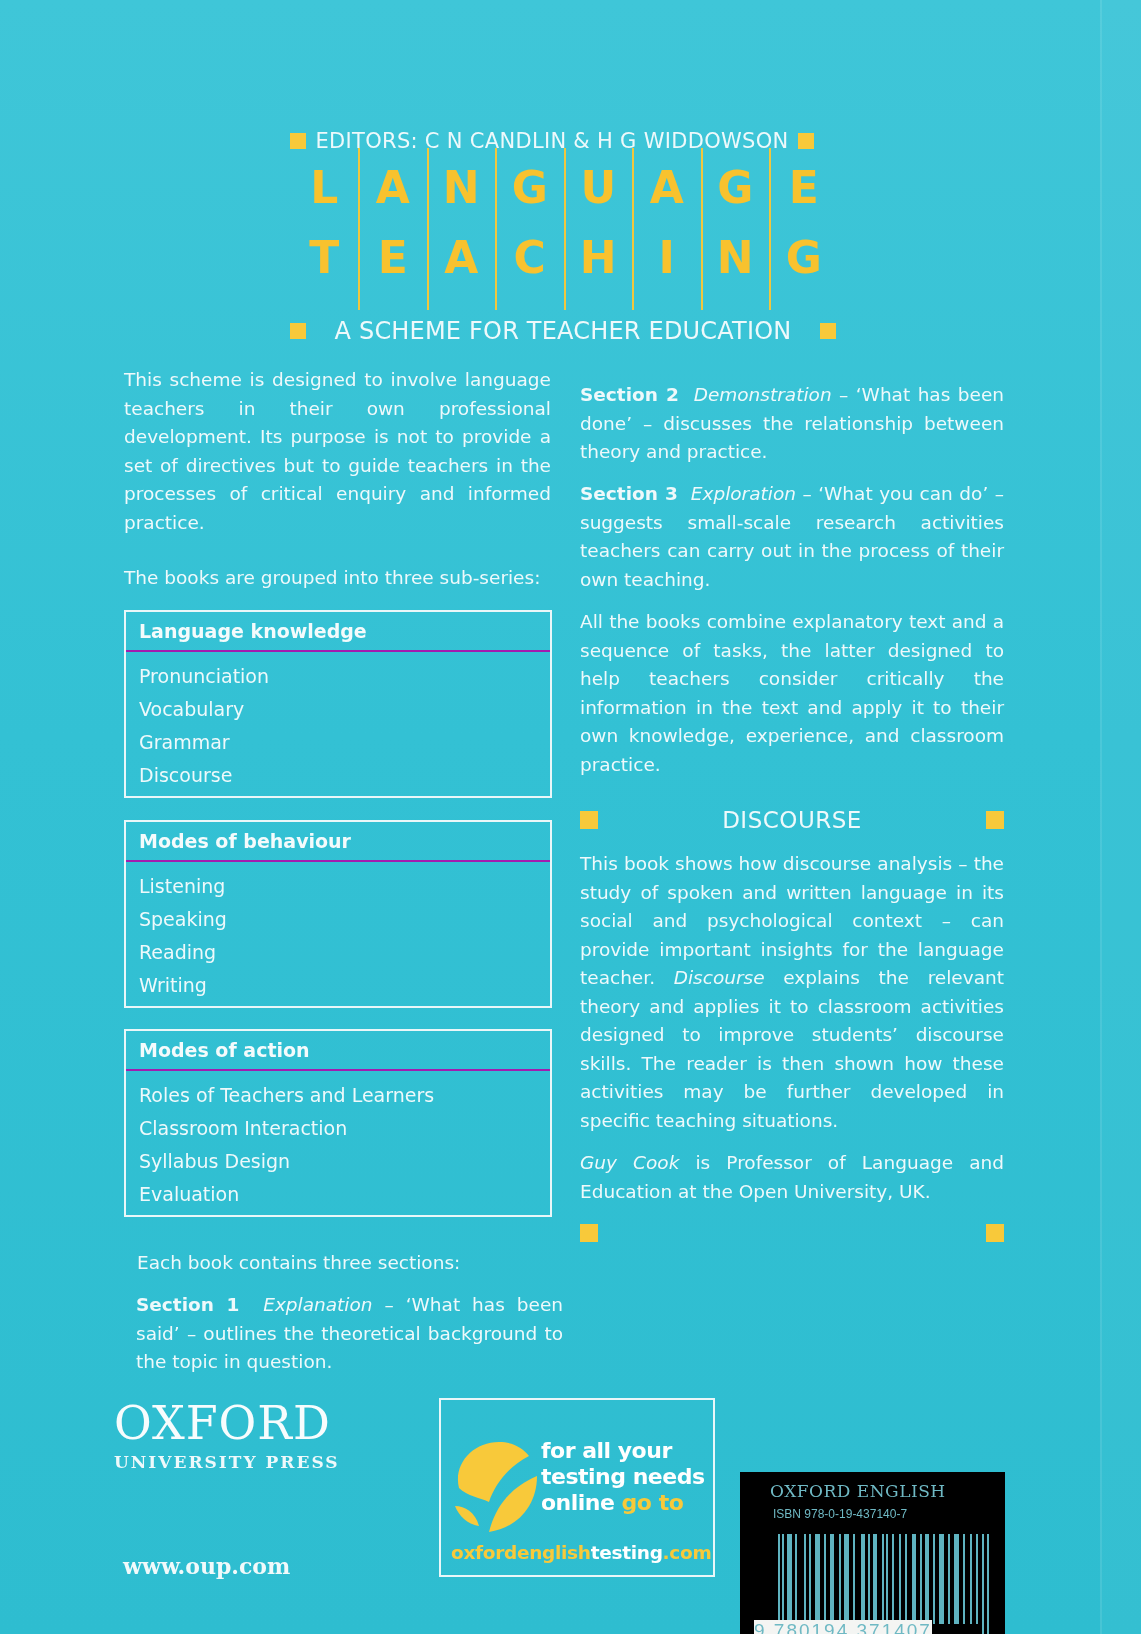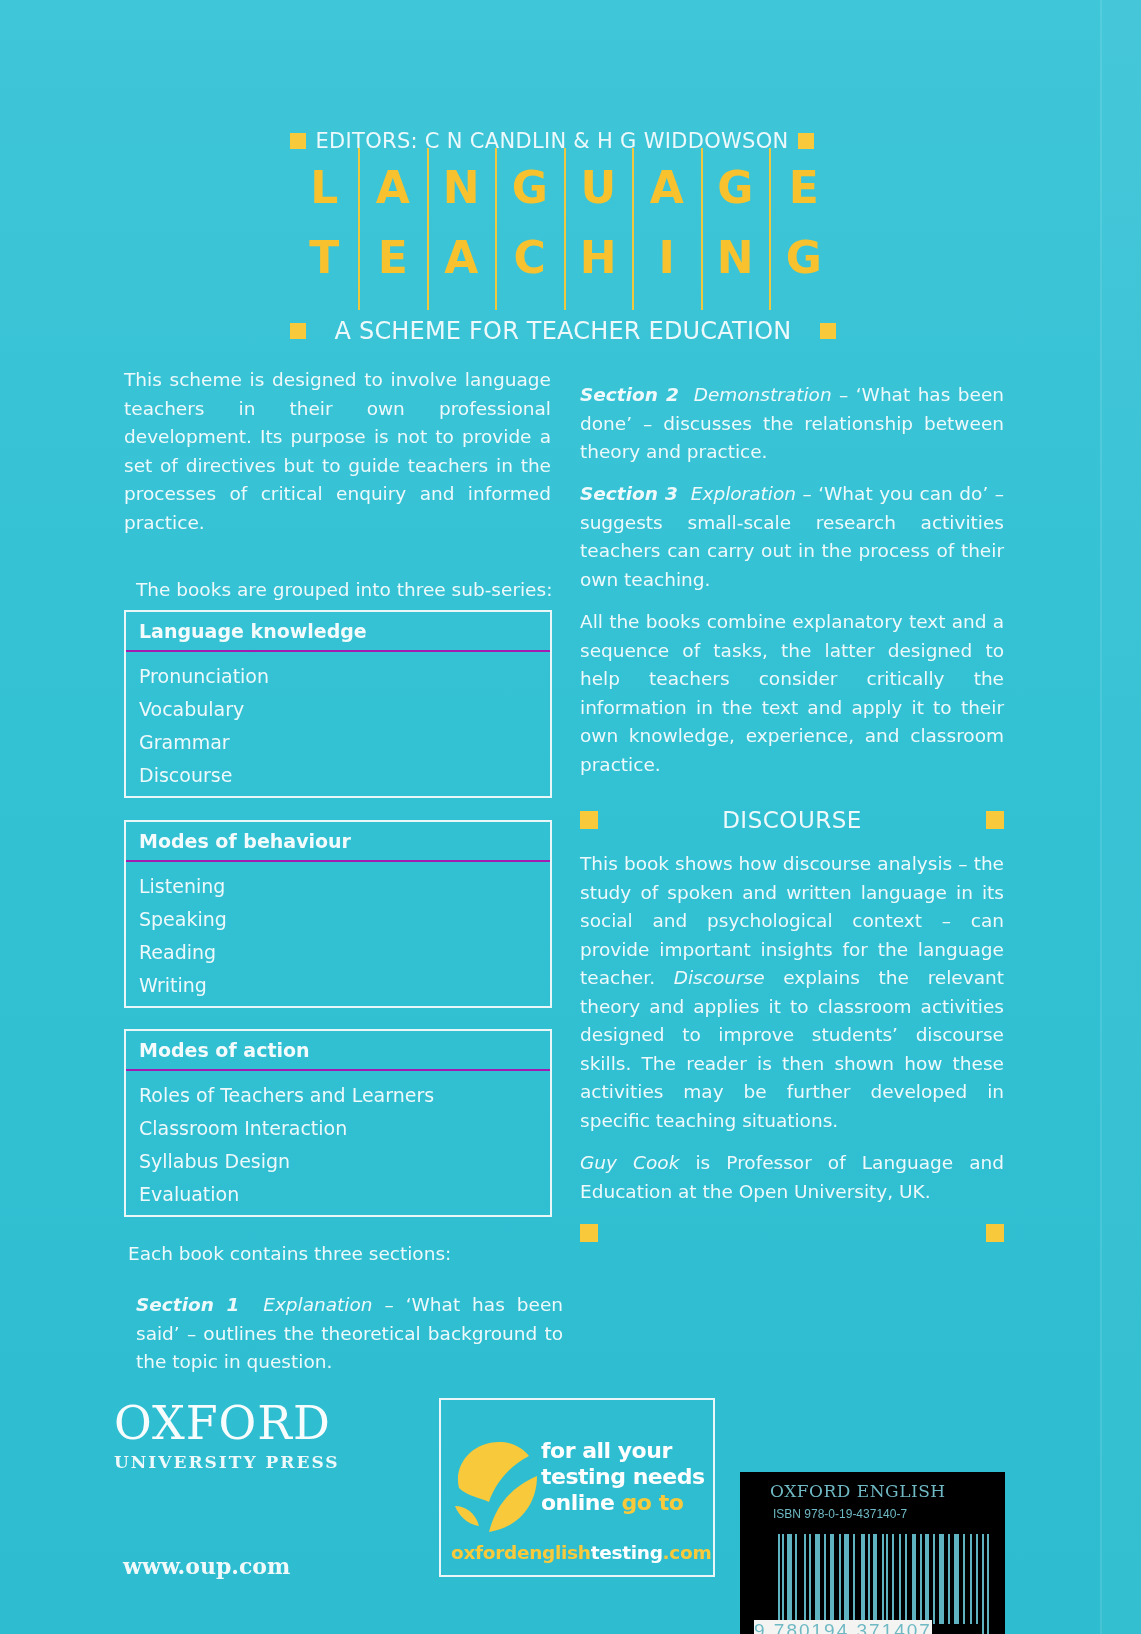--- a/index.html
+++ b/index.html
@@ -21,21 +21,21 @@
   .editors .txt { font-size: 21px; letter-spacing: 0.3px; color: #eef9fb; white-space: nowrap; }
   .title-grid { left: 290px; top: 148px; width: 548px; height: 162px; }
   .title-row { position: absolute; left: 0; width: 548px; height: 60px; display: flex; }
   .title-row .cell { width: 68.5px; text-align: center; font-size: 44px; font-weight: bold; color: #f8c22e; line-height: 60px; }
   .vline { position: absolute; top: 0; width: 2px; height: 162px; background: #f1c73d; }
   .subtitle { left: 290px; top: 316px; width: 546px; height: 30px; display: flex; align-items: center; justify-content: space-between; }
   .subtitle .txt { font-size: 24px; color: #eef9fb; white-space: nowrap; letter-spacing: 0.2px; }
 
   
   .para { font-size: 18.5px; line-height: 28.5px; text-align: justify; color: #eef9fb; }
-  .para b { font-weight: bold; font-style: italic; }
+  .para b { font-weight: bold; }
   .para i { font-style: italic; }
   .left-col { left: 124px; width: 427px; }
   .right-col { left: 580px; width: 424px; }
 
   .series-box { position: absolute; left: 124px; width: 424px; border: 2px solid #e9f7f9; }
   .series-box .hdr { height: 38px; border-bottom: 2px solid #a21caf; font-weight: bold; font-size: 19px; line-height: 38px; padding-left: 13px; color: #f4fbfc; }
   .series-box ul { list-style: none; margin: 0; padding: 8px 0 4px 13px; }
   .series-box li { font-size: 19px; line-height: 33px; color: #eef9fb; }
 
   .disc-head { left: 580px; top: 805px; width: 424px; height: 30px; display: flex; align-items: center; justify-content: space-between; }
@@ -103,21 +103,21 @@
   </div>
 </div>
 
 <div class="abs subtitle">
   <span class="sq"></span>
   <span class="txt">A SCHEME FOR TEACHER EDUCATION</span>
   <span class="sq"></span>
 </div>
 
 <p class="abs para left-col" style="top:366px;margin:0">This scheme is designed to involve language teachers in their own professional development. Its purpose is not to provide a set of directives but to guide teachers in the processes of critical enquiry and informed practice.</p>
-<p class="abs para left-col" style="top:564px;margin:12px;text-align:left">The books are grouped into three sub-series:</p>
+<p class="abs para left-col" style="top:564px;margin:0;text-align:left">The books are grouped into three sub-series:</p>
 
 <div class="series-box" style="top:610px">
   <div class="hdr">Language knowledge</div>
   <ul>
     <li>Pronunciation</li>
     <li>Vocabulary</li>
     <li>Grammar</li>
     <li>Discourse</li>
   </ul>
 </div>
@@ -135,21 +135,21 @@
 <div class="series-box" style="top:1029px">
   <div class="hdr">Modes of action</div>
   <ul>
     <li>Roles of Teachers and Learners</li>
     <li>Classroom Interaction</li>
     <li>Syllabus Design</li>
     <li>Evaluation</li>
   </ul>
 </div>
 
-<p class="abs para left-col" style="top:1236px;margin:4px;text-align:left">Each book contains three sections:</p>
+<p class="abs para left-col" style="top:1236px;margin:13px;text-align:left">Each book contains three sections:</p>
 <p class="abs para left-col" style="top:1279px;margin:12px"><b>Section 1</b>&nbsp; <i>Explanation</i><span> – ‘What has been said’ – outlines the theoretical background to the topic in question.</span></p>
 
 <p class="abs para right-col" style="top:381px;margin:0"><b>Section 2</b>&nbsp; <i>Demonstration</i><span> – ‘What has been done’ – discusses the relationship between theory and practice.</span></p>
 <p class="abs para right-col" style="top:480px;margin:0"><b>Section 3</b>&nbsp; <i>Exploration</i><span> – ‘What you can do’ – suggests small-scale research activities teachers can carry out in the process of their own teaching.</span></p>
 <p class="abs para right-col" style="top:608px;margin:0">All the books combine explanatory text and a sequence of tasks, the latter designed to help teachers consider critically the information in the text and apply it to their own knowledge, experience, and classroom practice.</p>
 
 <div class="abs disc-head">
   <span class="sq" style="width:18px;height:18px"></span>
   <span class="txt">DISCOURSE</span>
   <span class="sq" style="width:18px;height:18px"></span>

